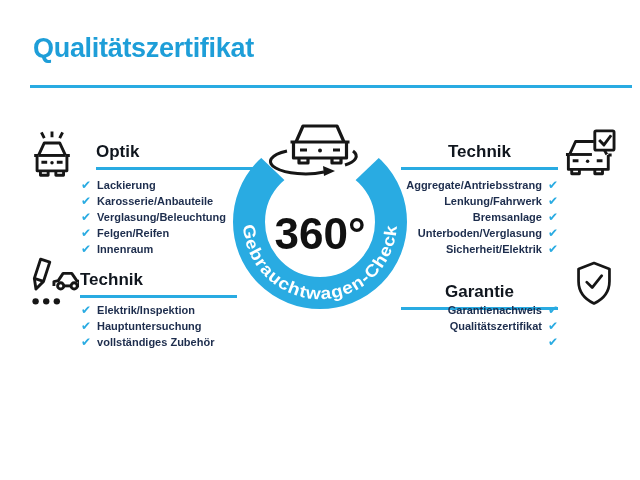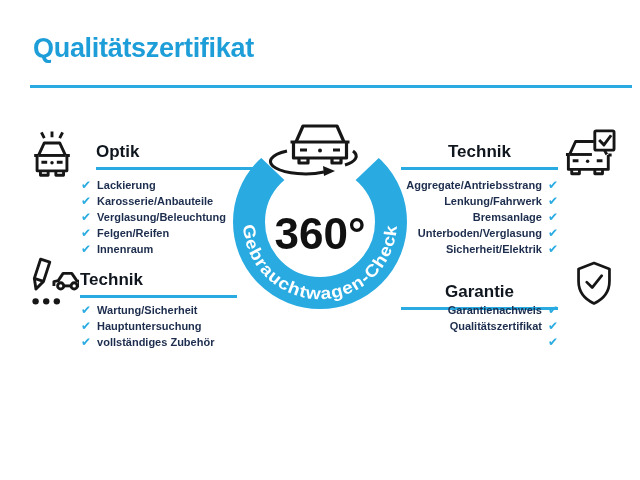--- a/index.html
+++ b/index.html
@@ -78,21 +78,21 @@
       <circle cx="51" cy="31" r="3.2"></circle>
       <circle cx="11" cy="47" r="3.3" fill="#161616" stroke="none"></circle>
       <circle cx="22" cy="47" r="3.3" fill="#161616" stroke="none"></circle>
       <circle cx="33" cy="47" r="3.3" fill="#161616" stroke="none"></circle>
     </svg>
   </div>
   <div class="sec-head" style="left:80px;top:270px;">Technik</div>
   <ul class="items" style="left:81px;top:302px;">
     <li>
         <span class="check">✔</span>
-        <span>Wartung/Sicherheit</span>
+        <span>Elektrik/Inspektion</span>
       </li>
     <li>
         <span class="check">✔</span>
         <span>Hauptuntersuchung</span>
       </li>
     <li>
         <span class="check">✔</span>
         <span>vollständiges Zubehör</span>
       </li>
   </ul>

